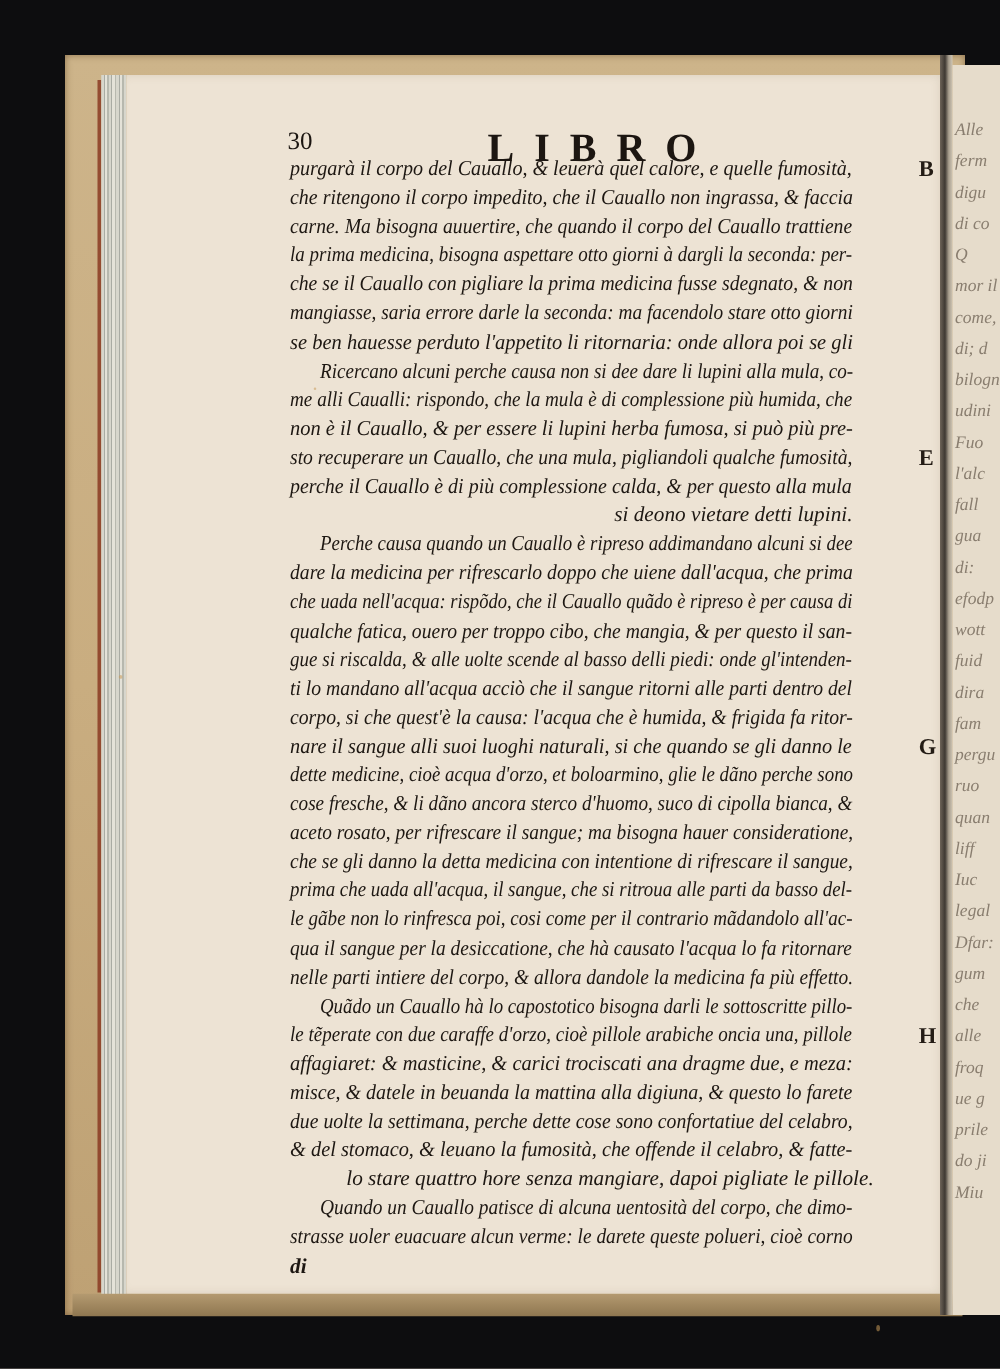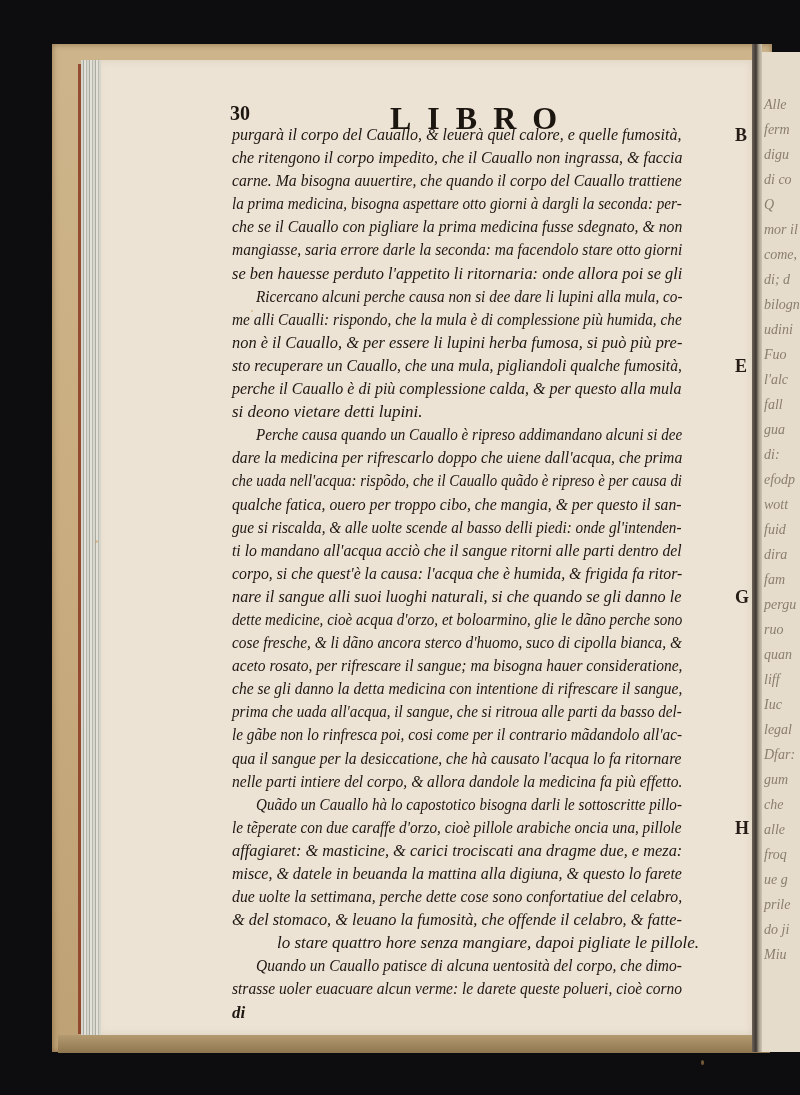--- a/index.html
+++ b/index.html
@@ -43,21 +43,21 @@
   .next-page .bleed {
     font-family: "Liberation Serif", serif; font-style: italic;
     font-size: 14px; color: #6a5e50; opacity: 0.75;
     line-height: 25px; padding-top: 40px; padding-left: 2px; white-space: nowrap;
   }
   .running-head {
     position: absolute; left: 130px; top: 100px; width: 560px; height: 30px;
   }
   .folio {
     position: absolute; left: 100px; top: 2px;
-    font-family: "Liberation Serif", serif; font-size: 20px; font-weight: bold;
+    font-family: "Liberation Serif", serif; font-size: 20px; font-weight: normal;
     color: #1c1611;
   }
   .title {
     position: absolute; left: 260px; top: 0px;
     font-family: "Liberation Serif", serif; font-size: 32px; font-weight: bold;
     letter-spacing: 16px; color: #1c1611;
   }
   .text-block {
     position: absolute; left: 232px; top: 123px; width: 450px;
   }
@@ -106,21 +106,21 @@
     <div class="line" style="transform-origin: left center; transform: scaleX(0.926);">carne. Ma bisogna auuertire, che quando il corpo del Cauallo trattiene</div>
     <div class="line" style="transform-origin: left center; transform: scaleX(0.893);">la prima medicina, bisogna aspettare otto giorni à dargli la seconda: per-</div>
     <div class="line" style="transform-origin: left center; transform: scaleX(0.928);">che se il Cauallo con pigliare la prima medicina fusse sdegnato, &amp; non</div>
     <div class="line" style="transform-origin: left center; transform: scaleX(0.909);">mangiasse, saria errore darle la seconda: ma facendolo stare otto giorni</div>
     <div class="line" style="transform-origin: left center; transform: scaleX(0.964);">se ben hauesse perduto l'appetito li ritornaria: onde allora poi se gli</div>
     <div class="line indent" style="transform-origin: left center; padding-left: 0px; margin-left: 24px; transform: scaleX(0.899);">Ricercano alcuni perche causa non si dee dare li lupini alla mula, co-</div>
     <div class="line" style="transform-origin: left center; transform: scaleX(0.902);">me alli Caualli: rispondo, che la mula è di complessione più humida, che</div>
     <div class="line" style="transform-origin: left center; transform: scaleX(0.964);">non è il Cauallo, &amp; per essere li lupini herba fumosa, si può più pre-</div>
     <div class="line" style="transform-origin: left center; transform: scaleX(0.924);">sto recuperare un Cauallo, che una mula, pigliandoli qualche fumosità,</div>
     <div class="line" style="transform-origin: left center; transform: scaleX(0.941);">perche il Cauallo è di più complessione calda, &amp; per questo alla mula</div>
-    <div class="line" style="transform-origin: left center; transform: scaleX(1);">si deono vietare detti lupini.</div>
+    <div class="line" style="transform-origin: left center; transform: scaleX(1); text-align: right;">si deono vietare detti lupini.</div>
     <div class="line indent" style="transform-origin: left center; padding-left: 0px; margin-left: 24px; transform: scaleX(0.889);">Perche causa quando un Cauallo è ripreso addimandano alcuni si dee</div>
     <div class="line" style="transform-origin: left center; transform: scaleX(0.926);">dare la medicina per rifrescarlo doppo che uiene dall'acqua, che prima</div>
     <div class="line" style="transform-origin: left center; transform: scaleX(0.874);">che uada nell'acqua: rispõdo, che il Cauallo quãdo è ripreso è per causa di</div>
     <div class="line" style="transform-origin: left center; transform: scaleX(0.926);">qualche fatica, ouero per troppo cibo, che mangia, &amp; per questo il san-</div>
     <div class="line" style="transform-origin: left center; transform: scaleX(0.896);">gue si riscalda, &amp; alle uolte scende al basso delli piedi: onde gl'intenden-</div>
     <div class="line" style="transform-origin: left center; transform: scaleX(0.926);">ti lo mandano all'acqua acciò che il sangue ritorni alle parti dentro del</div>
     <div class="line" style="transform-origin: left center; transform: scaleX(0.928);">corpo, si che quest'è la causa: l'acqua che è humida, &amp; frigida fa ritor-</div>
     <div class="line" style="transform-origin: left center; transform: scaleX(0.957);">nare il sangue alli suoi luoghi naturali, si che quando se gli danno le</div>
     <div class="line" style="transform-origin: left center; transform: scaleX(0.888);">dette medicine, cioè acqua d'orzo, et boloarmino, glie le dãno perche sono</div>
     <div class="line" style="transform-origin: left center; transform: scaleX(0.904);">cose fresche, &amp; li dãno ancora sterco d'huomo, suco di cipolla bianca, &amp;</div>

